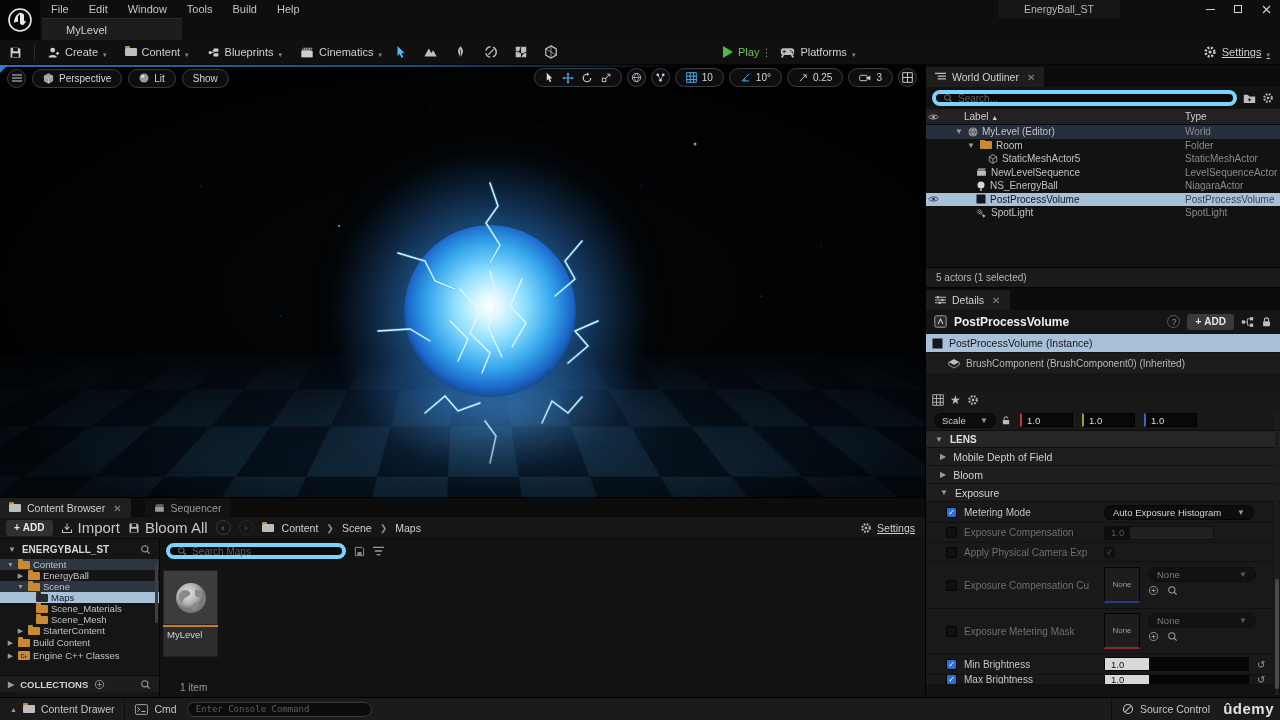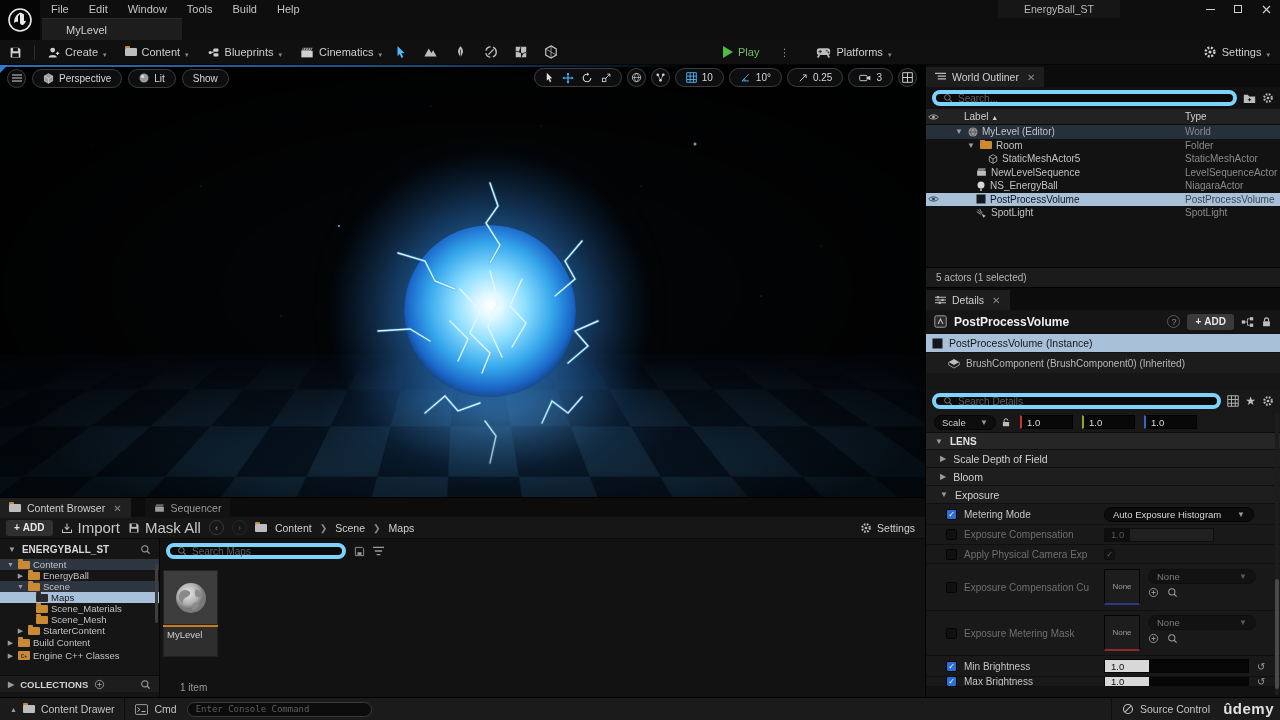--- a/index.html
+++ b/index.html
@@ -22,23 +22,23 @@
   .win-btns { position:absolute; right:0; top:0; height:18px; display:flex; }
   .win-btn { width:28px; height:18px; display:flex; align-items:center; justify-content:center; color:#cfcfcf; }
   .level-tab { position:absolute; left:42px; top:18px; width:140px; height:22px; background:#1d1d1d; display:flex; align-items:center; padding-left:24px; color:#cfcfcf; font-size:11px; border-top:1px solid #2a2a2a; }
 
   
   .main-toolbar { position:absolute; left:0; top:40px; width:1280px; height:25px; background:#101010; display:flex; align-items:center; border-bottom:1px solid #050505; }
   .mt-btn { display:flex; align-items:center; gap:5px; padding:0 9px; height:25px; color:#cfcfcf; font-size:11px; position:relative; }
   .mt-caret { font-size:7px; color:#8a8a8a; position:relative; top:3px; }
   .mt-sep { width:1px; height:15px; background:#2c2c2c; margin:0 3px; }
   .mode-icons { position:absolute; left:392px; display:flex; gap:13px; align-items:center; }
-  .play-group { position:absolute; left:714px; display:flex; align-items:center; gap:18px; }
+  .play-group { position:absolute; left:714px; display:flex; align-items:center; gap:0; }
   .play-label { color:#6fbf5f; font-size:11px; }
-  .settings-group { position:absolute; right:10px; display:flex; align-items:center; gap:5px; color:#cfcfcf; }
+  .settings-group { position:absolute; right:10px; display:flex; align-items:center; gap:5px; color:#cfcfcf;text-decoration:underline; }
 
   
   .viewport { position:absolute; left:0; top:65px; width:925px; height:432px; background:#030405; overflow:hidden; }
   .vp-topline { position:absolute; left:0; top:0; height:2px; width:700px; background:linear-gradient(to right, #2d6fb4, #1c4878 60%, transparent); }
   .vp-corner { position:absolute; left:0; top:0; width:0; height:0; border-left:8px solid #2d7fd4; border-bottom:8px solid transparent; }
   .stars { position:absolute; left:0; top:0; width:2px; height:2px; border-radius:50%; background:#bfe8ff;
     box-shadow: 694px 78px 0 0.5px #9fe0ff, 338px 160px 0 0 #6db8e8, 200px 120px 0 -0.5px #4a88b8, 760px 230px 0 -0.5px #558ab8,
       120px 300px 0 -0.5px #3a6a98, 640px 120px 0 -0.5px #2f5f8f, 540px 60px 0 -0.5px #2a5a8a, 820px 180px 0 -0.5px #39719f,
       90px 80px 0 -0.5px #2a5580, 430px 40px 0 -0.5px #2a5580, 280px 250px 0 -0.5px #3a6a98, 720px 320px 0 -0.5px #3a6a98; }
   .floor { position:absolute; left:-250px; top:296px; width:1430px; height:520px; transform-origin:50% 0;
@@ -653,29 +653,20 @@
         <span class="icon">
             <svg width="12" height="11" viewBox="0 0 16 14">
               <path d="M8 1 L15 5 L8 9 L1 5 Z" fill="#bdbdbd"></path>
               <path d="M1 5 v4 l7 4 7 -4 v-4" fill="none" stroke="#bdbdbd"></path>
             </svg>
           </span>
         <span>BrushComponent (BrushComponent0) (Inherited)</span>
       </div>
       <div class="dt-spacer"></div>
       <div class="searchbar" style="background:#181818">
-        <div class="searchbox">
-          <span class="icon">
-              <svg width="10" height="10" viewBox="0 0 16 16">
-                <circle cx="7" cy="7" r="4.5" fill="none" stroke="#7a7a7a" stroke-width="1.6"></circle>
-                <path d="M10.5 10.5 L14 14" stroke="#7a7a7a" stroke-width="1.8"></path>
-              </svg>
-            </span>
-          <input placeholder="Search Details" style="">
-        </div>
         <span class="icon dt-iconbtn">
             <svg width="12" height="12" viewBox="0 0 16 16">
               <path d="M1 1 h14 v14 h-14 Z M1 6 h14 M1 11 h14 M6 1 v14 M11 1 v14" fill="none" stroke="#bdbdbd" stroke-width="1.2"></path>
             </svg>
           </span>
         <span class="icon dt-iconbtn" style="font-size:12px">★</span>
         <span class="icon dt-iconbtn">
             <svg width="12" height="12" viewBox="0 0 16 16">
               <circle cx="8" cy="8" r="5" fill="none" stroke="#bdbdbd" stroke-width="2.8" stroke-dasharray="2.2 1.8"></circle>
               <circle cx="8" cy="8" r="1.8" fill="#bdbdbd"></circle>
@@ -696,21 +687,21 @@
         <div class="axis-val bx-r">1.0</div>
         <div class="axis-val bx-g">1.0</div>
         <div class="axis-val bx-b">1.0</div>
       </div>
       <div class="cat-head">
           <span class="chev">▼</span>
           <span>LENS</span>
         </div>
       <div class="sub-head">
           <span class="chev">▶</span>
-          <span>Scale Depth of Field</span>
+          <span>Mobile Depth of Field</span>
         </div>
       <div class="sub-head">
           <span class="chev">▶</span>
           <span>Bloom</span>
         </div>
       <div class="sub-head">
           <span class="chev">▼</span>
           <span>Exposure</span>
         </div>
 
@@ -869,21 +860,21 @@
         <span>Import</span>
       </div>
       <div class="cb-tbtn">
         <span class="icon">
             <svg width="12" height="12" viewBox="0 0 16 16">
               <path d="M2 2 h10 l2 2 v10 h-12 Z" fill="#bdbdbd"></path>
               <rect x="5" y="2.5" width="6" height="4" fill="#161616"></rect>
               <rect x="4" y="9" width="8" height="4.5" fill="#161616"></rect>
             </svg>
           </span>
-        <span>Mask All</span>
+        <span>Bloom All</span>
       </div>
       <div class="nav-circ">‹</div>
       <div class="nav-circ" style="opacity:0.5">›</div>
       <div class="crumb">
         <span class="folder" style="background:#bdbdbd"></span>
         <span>Content</span>
         <span class="sep">❯</span>
         <span>Scene</span>
         <span class="sep">❯</span>
         <span>Maps</span>

